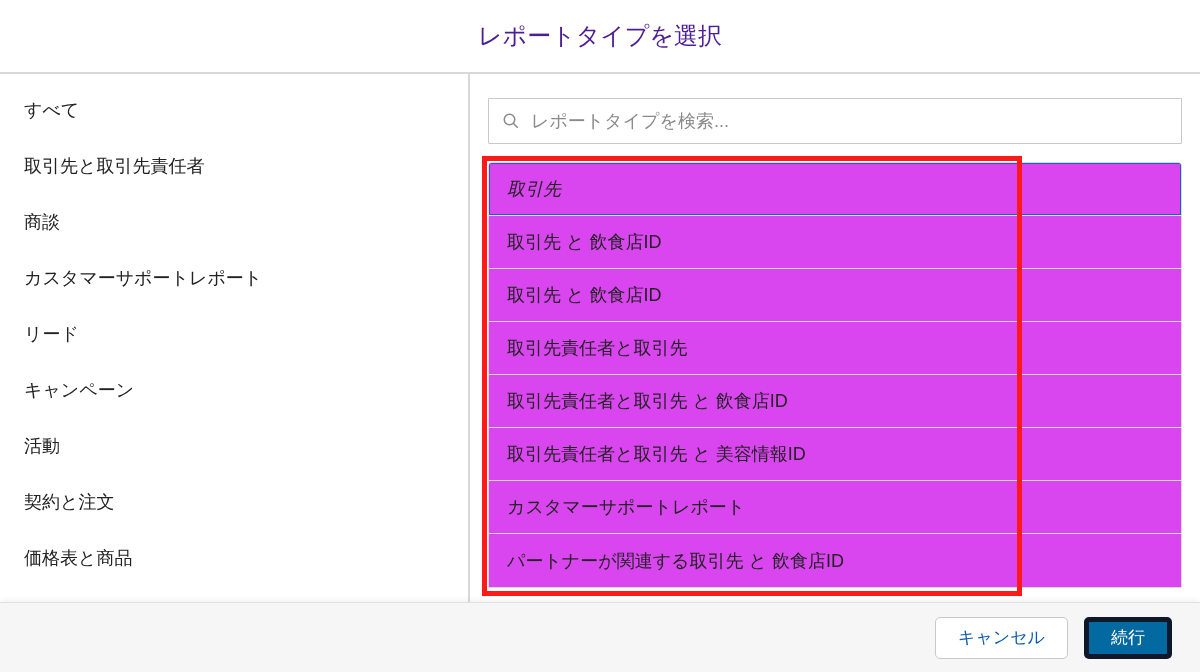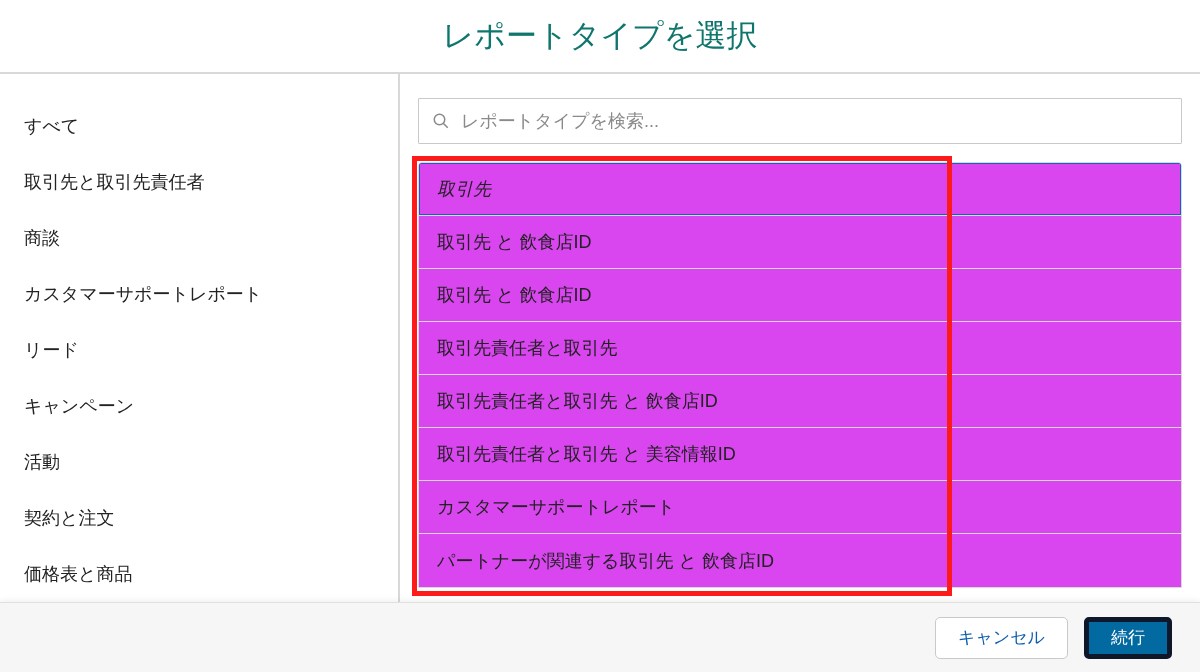--- a/index.html
+++ b/index.html
@@ -13,32 +13,32 @@
     position: relative;
   }
   .header {
     height: 74px;
     display: flex;
     align-items: center;
     justify-content: center;
     border-bottom: 2px solid #d8d8d8;
   }
   .header-title {
-    font-size: 31px;
+    font-size: 24px;
     font-weight: 400;
-    color: #0f766e;
+    color: #4c1d95;
   }
   .body {
     display: flex;
     height: calc(100% - 74px - 70px);
   }
   .sidebar {
-    width: 400px;
+    width: 470px;
     border-right: 2px solid #d8d8d8;
-    padding-top: 24px;
+    padding-top: 8px;
   }
   .sidebar-item {
     padding: 16px 24px 16px 24px;
     font-size: 18px;
     color: #222;
     cursor: pointer;
   }
   .main {
     flex: 1;
     padding: 24px 18px 0 18px;

